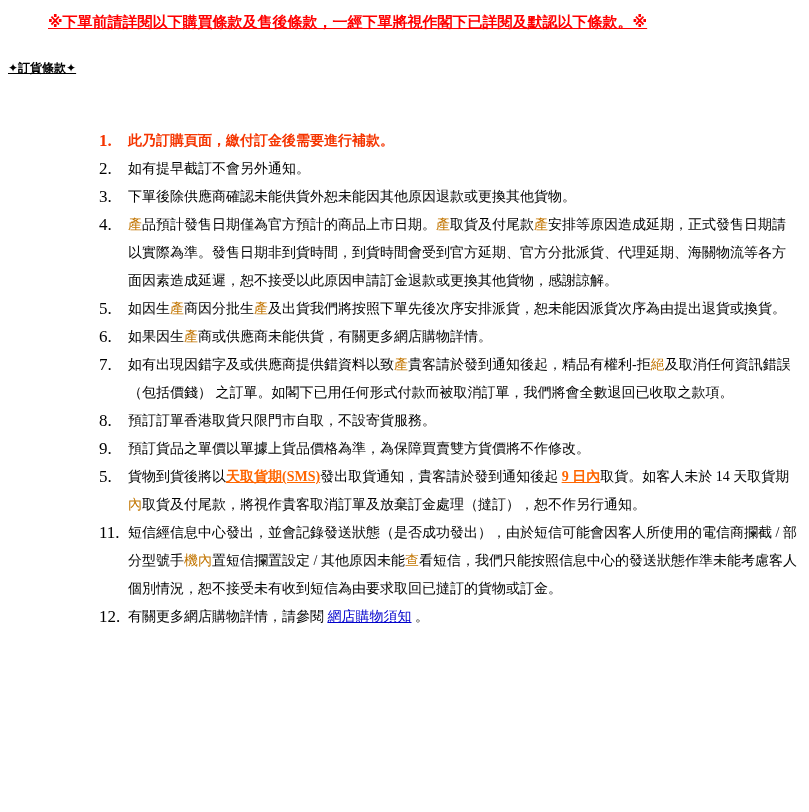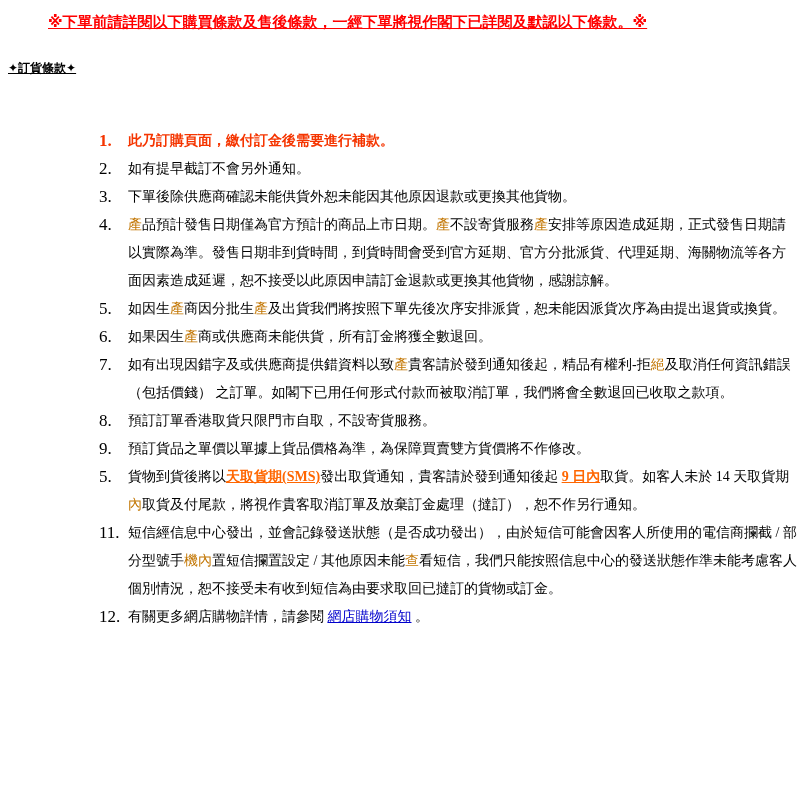--- a/index.html
+++ b/index.html
@@ -68,29 +68,29 @@
       <div class="term-item">
         <span class="term-number">2.</span>
         <div class="term-text"><span class="seg-plain">如有提早截訂不會另外通知。</span></div>
       </div>
       <div class="term-item">
         <span class="term-number">3.</span>
         <div class="term-text"><span class="seg-plain">下單後除供應商確認未能供貨外恕未能因其他原因退款或更換其他貨物。</span></div>
       </div>
       <div class="term-item">
         <span class="term-number">4.</span>
-        <div class="term-text"><span class="seg-alt">產</span><span class="seg-plain">品預計發售日期僅為官方預計的商品上市日期。</span><span class="seg-alt">產</span><span class="seg-plain">不設寄貨服務</span><span class="seg-alt">產</span><span class="seg-plain">安排等原因造成延期，正式發售日期請以實際為準。發售日期非到貨時間，到貨時間會受到官方延期、官方分批派貨、代理延期、海關物流等各方面因素造成延遲，恕不接受以此原因申請訂金退款或更換其他貨物，感謝諒解。</span></div>
+        <div class="term-text"><span class="seg-alt">產</span><span class="seg-plain">品預計發售日期僅為官方預計的商品上市日期。</span><span class="seg-alt">產</span><span class="seg-plain">取貨及付尾款</span><span class="seg-alt">產</span><span class="seg-plain">安排等原因造成延期，正式發售日期請以實際為準。發售日期非到貨時間，到貨時間會受到官方延期、官方分批派貨、代理延期、海關物流等各方面因素造成延遲，恕不接受以此原因申請訂金退款或更換其他貨物，感謝諒解。</span></div>
       </div>
       <div class="term-item">
         <span class="term-number">5.</span>
         <div class="term-text"><span class="seg-plain">如因生</span><span class="seg-alt">產</span><span class="seg-plain">商因分批生</span><span class="seg-alt">產</span><span class="seg-plain">及出貨我們將按照下單先後次序安排派貨，恕未能因派貨次序為由提出退貨或換貨。</span></div>
       </div>
       <div class="term-item">
         <span class="term-number">6.</span>
-        <div class="term-text"><span class="seg-plain">如果因生</span><span class="seg-alt">產</span><span class="seg-plain">商或供應商未能供貨，所有訂金將獲全數退回。</span></div>
+        <div class="term-text"><span class="seg-plain">如果因生</span><span class="seg-alt">產</span><span class="seg-plain">商或供應商未能供貨，有關更多網店購物詳情。</span></div>
       </div>
       <div class="term-item">
         <span class="term-number">7.</span>
         <div class="term-text"><span class="seg-plain">如有出現因錯字及或供應商提供錯資料以致</span><span class="seg-alt">產</span><span class="seg-plain">貴客請於發到通知後起，精品有權利-拒</span><span class="seg-alt">絕</span><span class="seg-plain">及取消任何資訊錯誤（包括價錢） 之訂單。如閣下已用任何形式付款而被取消訂單，我們將會全數退回已收取之款項。</span></div>
       </div>
       <div class="term-item">
         <span class="term-number">8.</span>
         <div class="term-text"><span class="seg-plain">預訂訂單香港取貨只限門市自取，不設寄貨服務。</span></div>
       </div>
       <div class="term-item">

